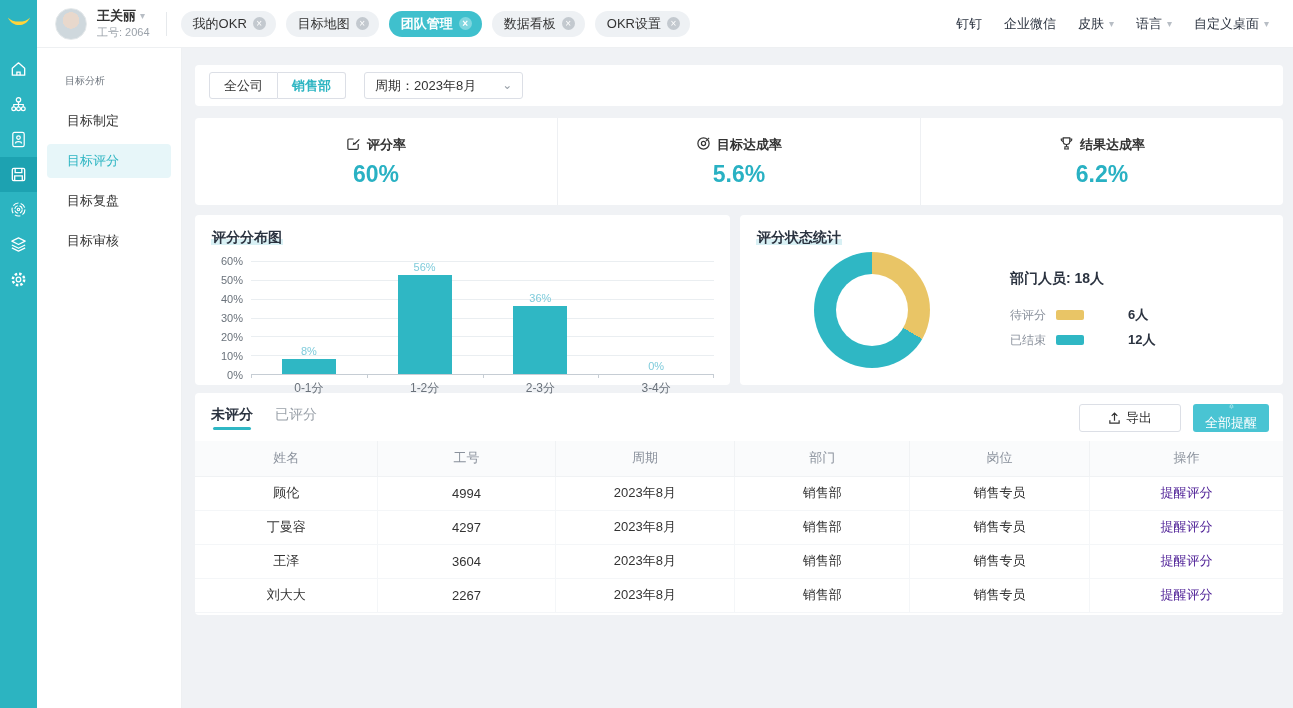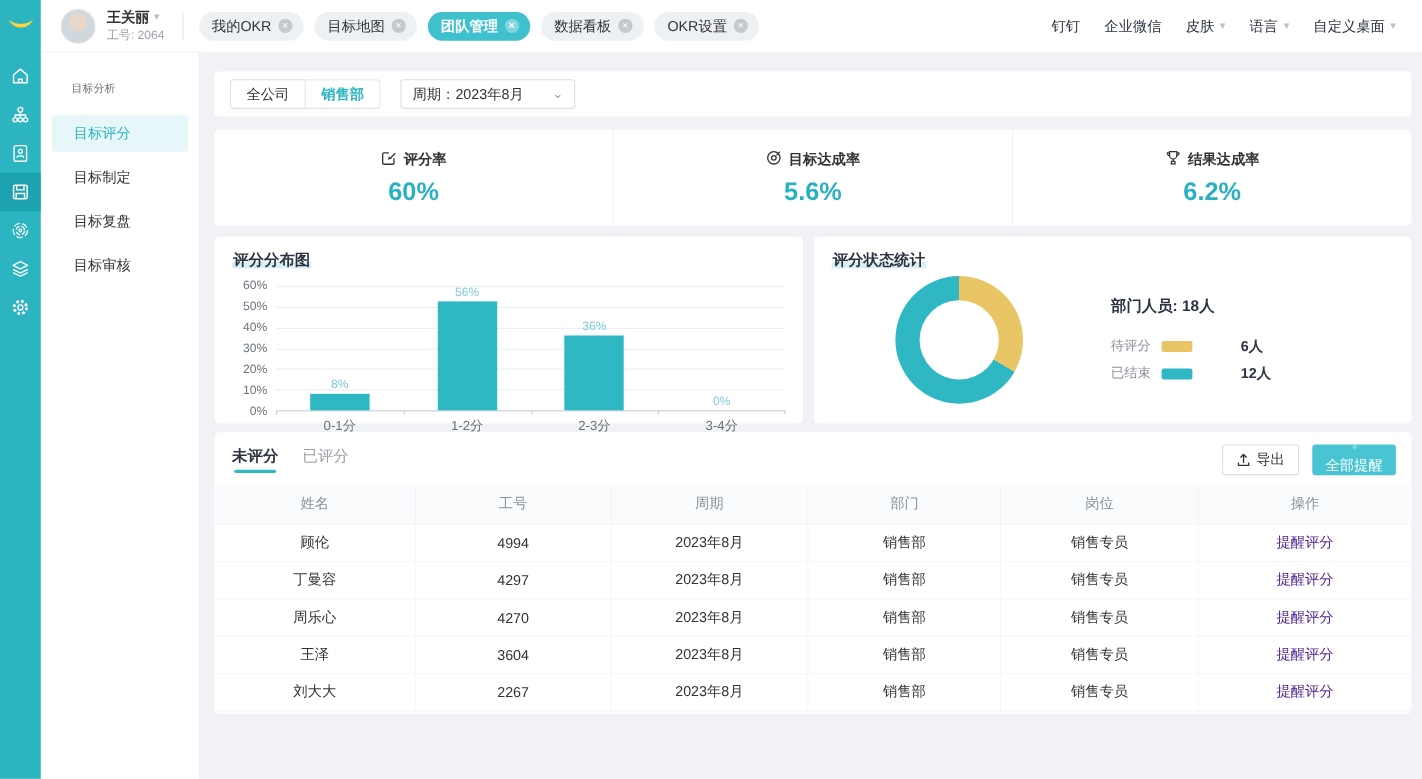--- a/index.html
+++ b/index.html
@@ -79,21 +79,21 @@
   .legend-label{font-size:12px;color:#8a919c;width:46px;}
   .legend-swatch{width:28px;height:10px;border-radius:2px;margin-right:44px;}
   .legend-count{font-size:13px;font-weight:bold;color:#2b3340;min-width:34px;text-align:left;}
   
   .table-card{padding:0 0 2px 0;}
   .table-head{display:flex;align-items:center;padding:11px 14px 9px 16px;}
   .ttab2{font-size:14px;color:#9aa1a9;margin-right:22px;cursor:pointer;position:relative;padding-bottom:6px;}
   .ttab2.active{color:#2b3340;font-weight:bold;}
   .ttab2.active::after{content:"";position:absolute;left:2px;right:2px;bottom:0;height:3px;border-radius:2px;background:#2fb7c4;}
   .table-actions{margin-left:auto;display:flex;align-items:center;gap:12px;}
-  .btn-plain{height:28px;padding:0 12px;border:1px solid #dcdfe6;border-radius:3px;background:#fff;font-size:13px;color:#333;display:flex;align-items:center;gap:5px;cursor:pointer;}
+  .btn-plain{height:28px;padding:0 28px;border:1px solid #dcdfe6;border-radius:3px;background:#fff;font-size:13px;color:#333;display:flex;align-items:center;gap:5px;cursor:pointer;}
   .btn-teal{height:28px;padding:0 12px;border:none;border-radius:3px;background:#49c4d3;font-size:13px;color:#fff;display:flex;align-items:center;gap:5px;cursor:pointer;flex-direction:column;}
   table{width:100%;border-collapse:collapse;table-layout:fixed;}
   th{background:#fafbfc;font-weight:normal;font-size:13px;color:#8a919c;height:35px;border-left:1px solid #f0f2f4;border-bottom:1px solid #f0f2f4;}
   th:first-child{border-left:none;}
   td{height:34px;text-align:center;font-size:13px;color:#333;border-left:1px solid #f4f6f8;border-bottom:1px solid #f4f6f8;}
   td:first-child{border-left:none;}
   td.op a{color:#4c1d95;text-decoration:none;cursor:pointer;}
   col.c1{width:16.8%}col.c2{width:16.3%}col.c3{width:16.5%}col.c4{width:16.1%}col.c5{width:16.5%}col.c6{width:17.8%}
 </style>
 </head>
@@ -207,22 +207,22 @@
       <div class="tmenu">
         <span>自定义桌面</span>
         <span class="caret">▾</span>
       </div>
     </div>
 </header>
 
 <nav class="sidenav">
   <div class="sidenav-title">目标分析</div>
   <div>
+      <div class="snav-item">目标制定</div>
       <div class="snav-item active">目标评分</div>
-      <div class="snav-item">目标制定</div>
       <div class="snav-item">目标复盘</div>
       <div class="snav-item">目标审核</div>
     </div>
 </nav>
 
 <main class="content">
 
   <section class="card filter-card">
     <div class="seg-group">
         <button class="seg">全公司</button>
@@ -401,28 +401,20 @@
           </tr>
           <tr>
             <td>丁曼容</td>
             <td>4297</td>
             <td>2023年8月</td>
             <td>销售部</td>
             <td>销售专员</td>
             <td class="op"><a>提醒评分</a></td>
           </tr>
           <tr>
-            <td>周乐心</td>
-            <td>4270</td>
-            <td>2023年8月</td>
-            <td>销售部</td>
-            <td>销售专员</td>
-            <td class="op"><a>提醒评分</a></td>
-          </tr>
-          <tr>
             <td>王泽</td>
             <td>3604</td>
             <td>2023年8月</td>
             <td>销售部</td>
             <td>销售专员</td>
             <td class="op"><a>提醒评分</a></td>
           </tr>
           <tr>
             <td>刘大大</td>
             <td>2267</td>

